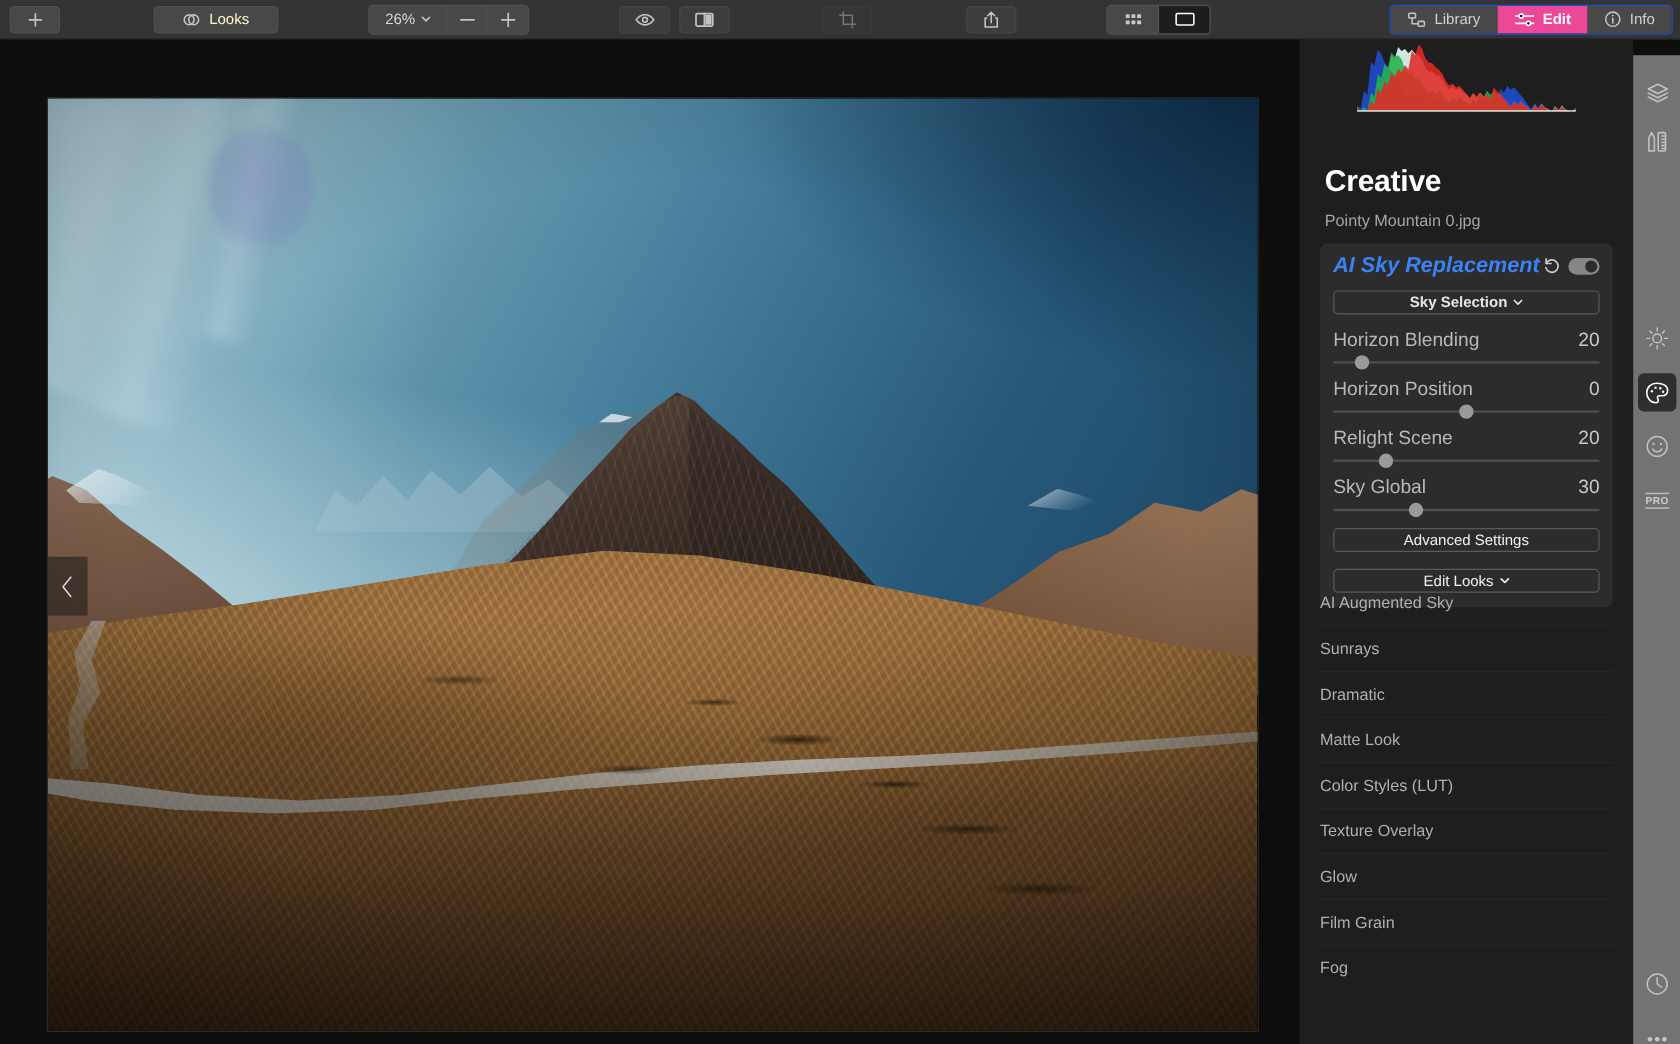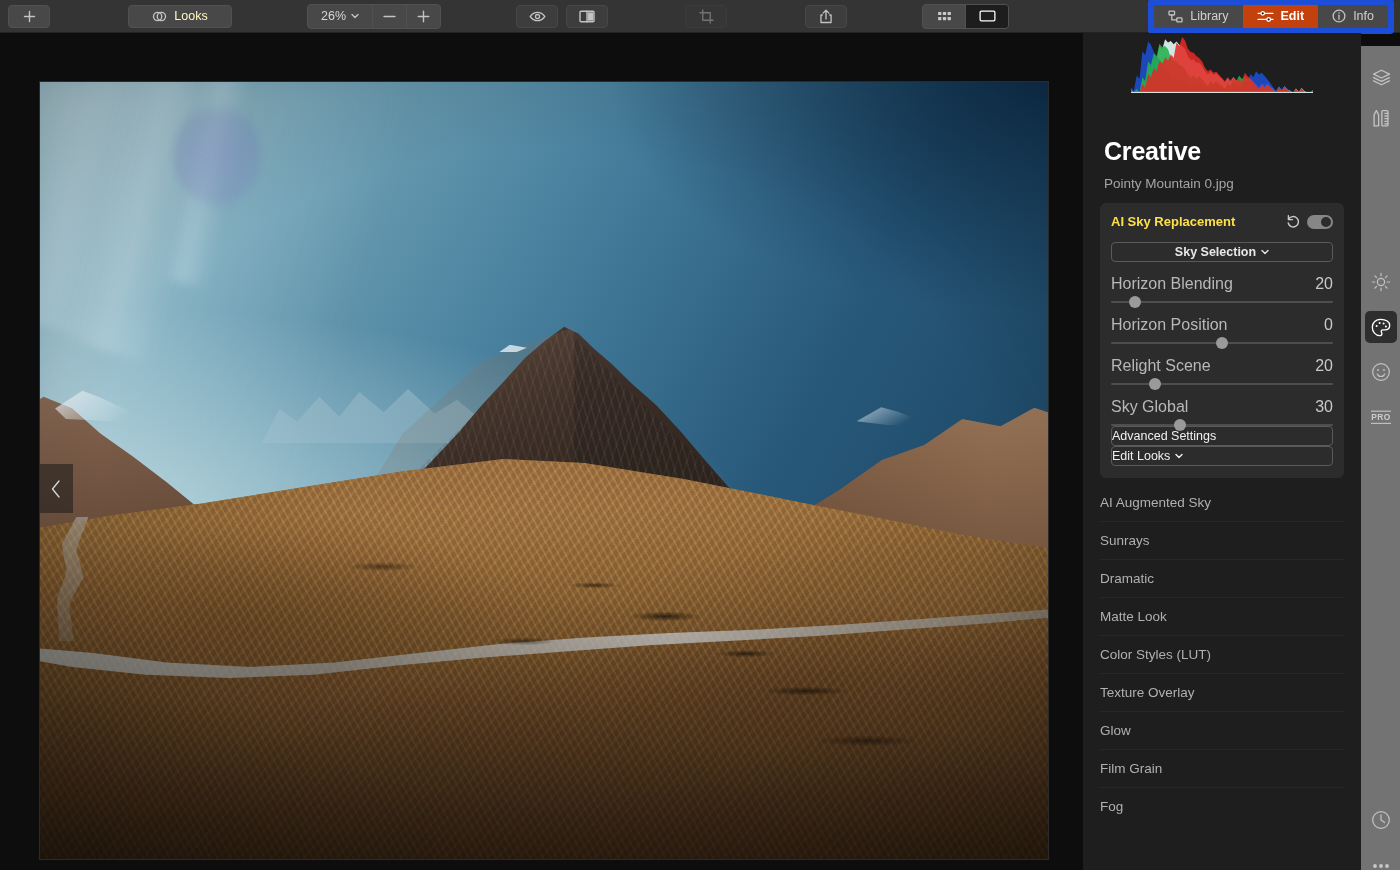--- a/index.html
+++ b/index.html
@@ -41,26 +41,26 @@
   .zoom-val { width:64px; font-size:12.5px; gap:5px; }
   .zoom-minus, .zoom-plus { width:33px; font-size:16px; }
   .eye-btn    { position:absolute; left:516px; width:42px; }
   .cmp-btn    { position:absolute; left:566px; width:42px; }
   .crop-btn   { position:absolute; left:685px; width:42px; }
   .share-btn  { position:absolute; left:805px; width:42px; }
   .view-grp   { position:absolute; left:922px; }
   .view-grid  { width:42px; }
   .view-single{ width:42px; background:#1d1d1d; }
   .mode-grp   { position:absolute; right:6px; display:flex;
-                border-radius:4px; overflow:hidden; border:6px solid #1d4ed8; }
+                border-radius:4px; overflow:hidden; border:1px solid #1d4ed8; }
   .mode-grp > div { height:23px; display:flex; align-items:center;
                 justify-content:center; gap:7px; padding:0 14px;
                 font-size:12.5px; background:#484848; color:#d0d0d0;
                 cursor:pointer; }
-  .mode-grp > div.active { background:#c2410c; color:#fff; font-weight:bold; }
+  .mode-grp > div.active { background:#ec4899; color:#fff; font-weight:bold; }
 
   svg { display:block; overflow: visible; }
 
   
   .canvas {
     position:absolute; left:0; top:33px; width:1083px; height:837px;
     background:#0d0d0d;
   }
   .photo {
     position:absolute; left:40px; top:49px; width:1008px; height:777px;
@@ -223,21 +223,21 @@
   }
   .filename {
     position:absolute; left:21px; top:143px;
     font-size:13.5px; color:#a5a5a5;
   }
   .module {
     position:absolute; left:17px; top:170px; width:244px;
     background:#2c2c2c; border-radius:6px; padding:10px 11px 12px;
   }
   .module-head { display:flex; align-items:center; height:17px; }
-  .module-title { font-size:13px; font-weight:bold; color:#fde047; flex:1; }
+  .module-title { font-size:18px; font-weight:bold; color:#3b82f6; flex:1;font-style:italic; }
   .reset-icon { width:18px; height:18px; cursor:pointer; margin-right:4px; }
   .toggle {
     width:26px; height:14px; border-radius:7px;
     background:#868686; position:relative; cursor:pointer;
   }
   .toggle i {
     position:absolute; right:2px; top:2px; width:10px; height:10px;
     border-radius:50%; background:#2c2c2c; display:block;
   }
   .pill {
@@ -253,22 +253,22 @@
   .slider-label b { color:#c9c9c9; font-weight:normal; }
   .track {
     position:relative; margin-top:8px; height:2px; background:#4e4e4e;
     border-radius:1px;
   }
   .thumb {
     position:absolute; top:-5px; width:12px; height:12px; border-radius:50%;
     background:#9a9a9a; margin-left:-6px; cursor:pointer;
   }
   .btn-wide {
-    margin-top:0; height:20px; border:1px solid #5a5a5a; border-radius:4px;
-    display:flex; align-items:center; gap:5px;
+    margin-top:14px; height:20px; border:1px solid #5a5a5a; border-radius:4px;
+    display:flex; align-items:center; justify-content:center; gap:5px;
     font-size:12.5px; color:#f0f0f0; cursor:pointer;
   }
   .tool-list { position:absolute; left:17px; top:450px; width:244px; }
   .tool-item {
     height:38px; display:flex; align-items:center;
     font-size:13.5px; color:#b0b0b0;
     border-top:1px solid #272727; cursor:pointer;
   }
   .tool-item:first-child { border-top:none; }
 

